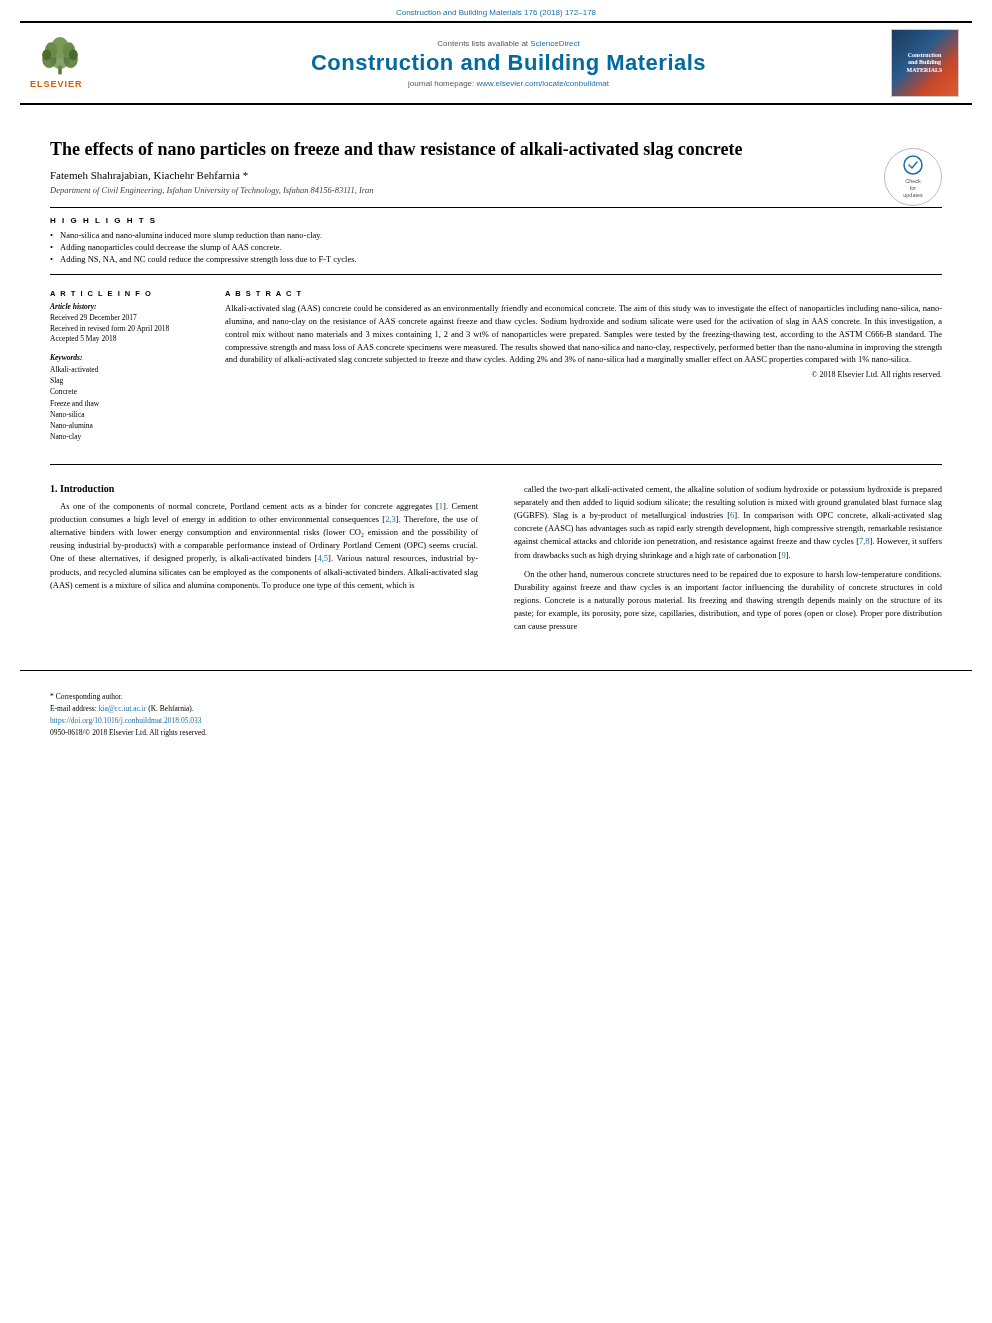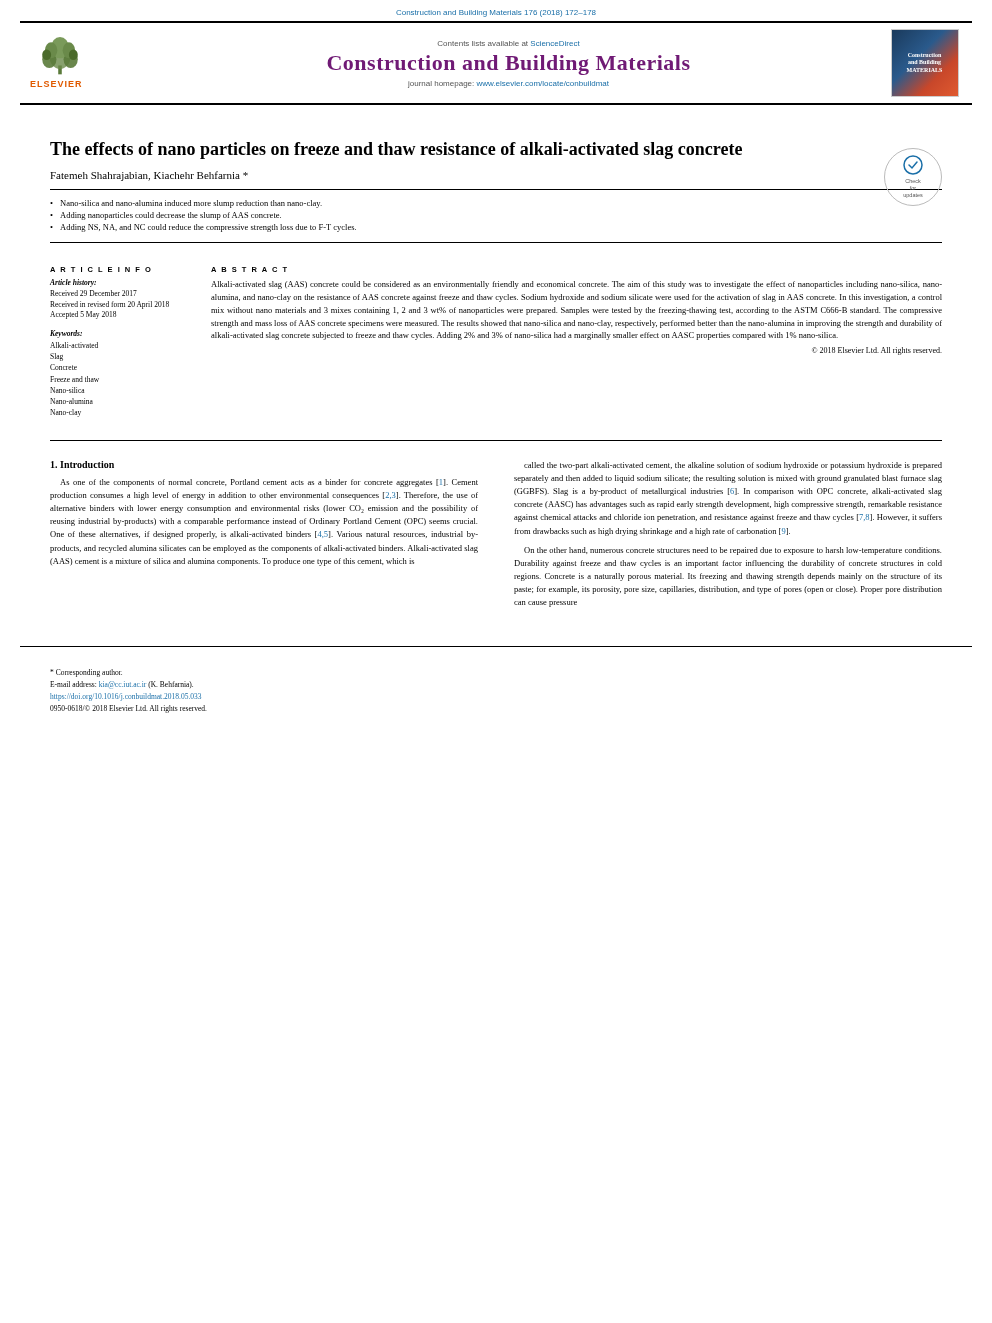--- a/index.html
+++ b/index.html
@@ -60,22 +60,22 @@
       text-align: center;
     }
 
     .sciencedirect-link {
       color: #1a6fa8;
     }
 
     .journal-title-main {
       font-size: 22px;
       font-weight: bold;
-      color: #701a75;
-      font-family: Liberation Serif, serif;
+      color: #0369a1;
+      font-family: Liberation Sans, sans-serif;
       letter-spacing: 0.5px;
     }
 
     .journal-homepage {
       font-size: 8px;
       color: #555;
       font-family: Arial, sans-serif;
       margin-top: 3px;
     }
 
@@ -195,22 +195,22 @@
 
     .highlight-item::before {
       content: "•";
       position: absolute;
       left: 0;
     }
 
     
     .two-col {
       display: flex;
-      gap: 1px;
-      margin-top: 22px;
+      gap: 15px;
+      margin-top: 14px;
     }
 
     .col-left {
       width: 160px;
       flex-shrink: 0;
     }
 
     .col-right {
       flex: 1;
     }
@@ -408,24 +408,26 @@
         <div style="white-space: pre-line; line-height: 1.3; margin-top: 2px;">Check
 for
 updates</div>
       </div>
     </div>
 
     <div class="authors">
       <span>Fatemeh Shahrajabian, Kiachehr Behfarnia *</span>
     </div>
 
+    <div class="affiliation">Department of Civil Engineering, Isfahan University of Technology, Isfahan 84156-83111, Iran</div>
 
     <hr class="section-divider">
 
     <div class="highlights-section">
+      <div class="section-label">H I G H L I G H T S</div>
       <div id="highlights-list">
           <div class="highlight-item">Nano-silica and nano-alumina induced more slump reduction than nano-clay.</div>
           <div class="highlight-item">Adding nanoparticles could decrease the slump of AAS concrete.</div>
           <div class="highlight-item">Adding NS, NA, and NC could reduce the compressive strength loss due to F-T cycles.</div>
         </div>
     </div>
 
     <hr class="section-divider">
 
     <div class="two-col">

